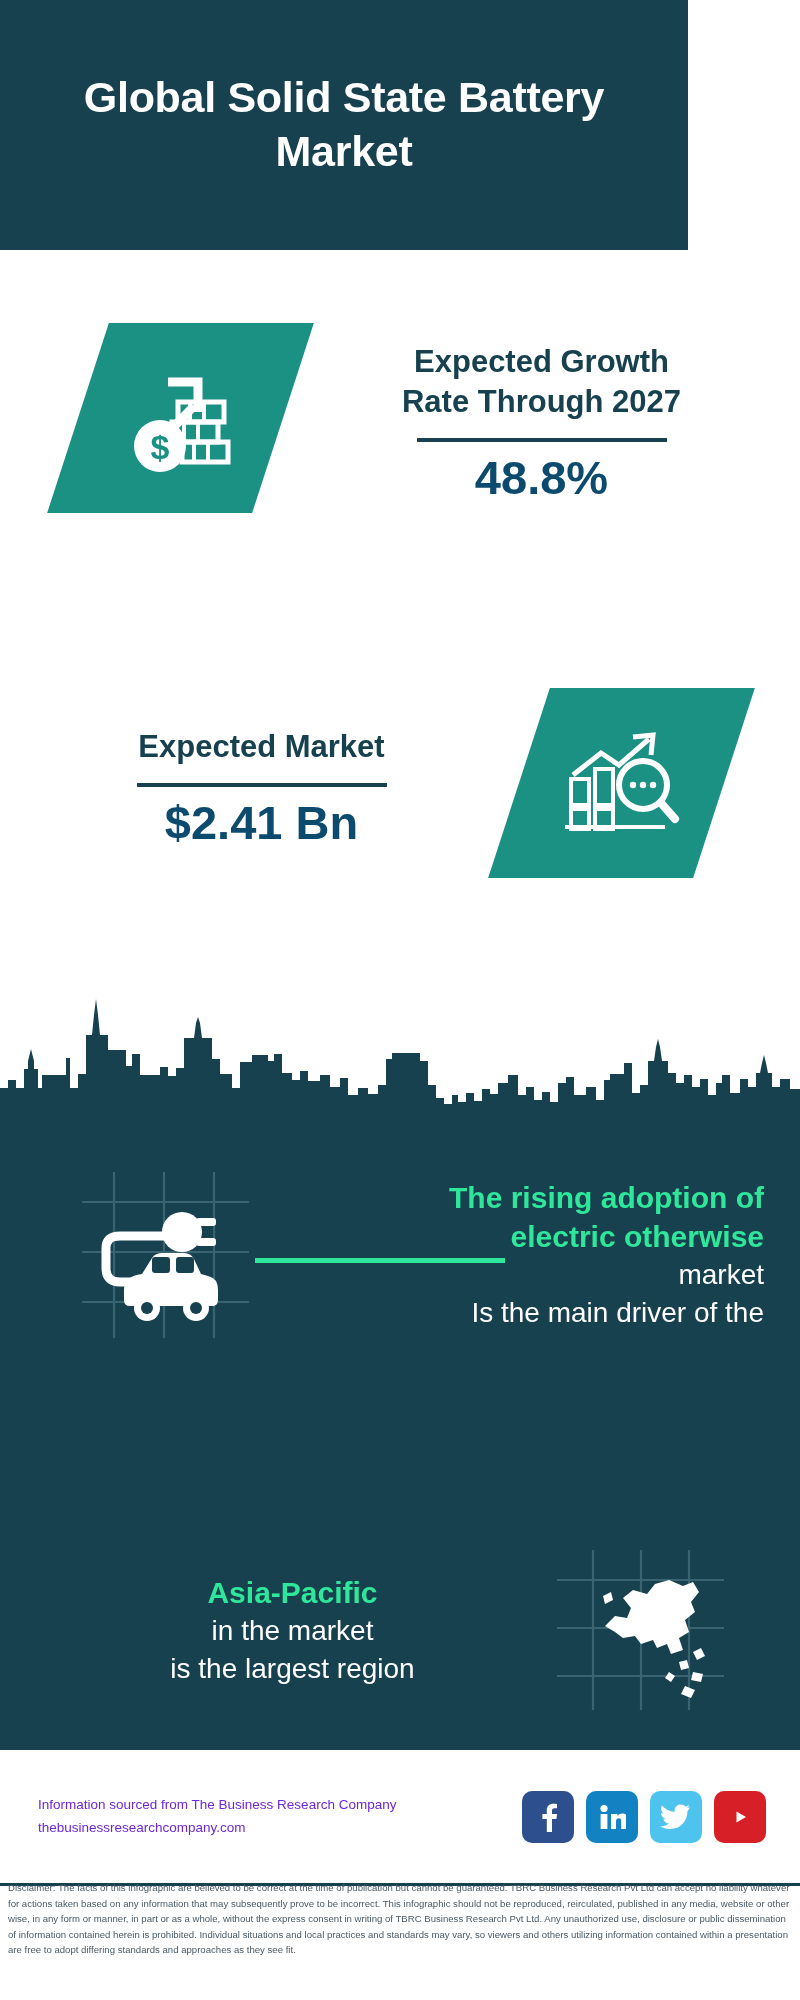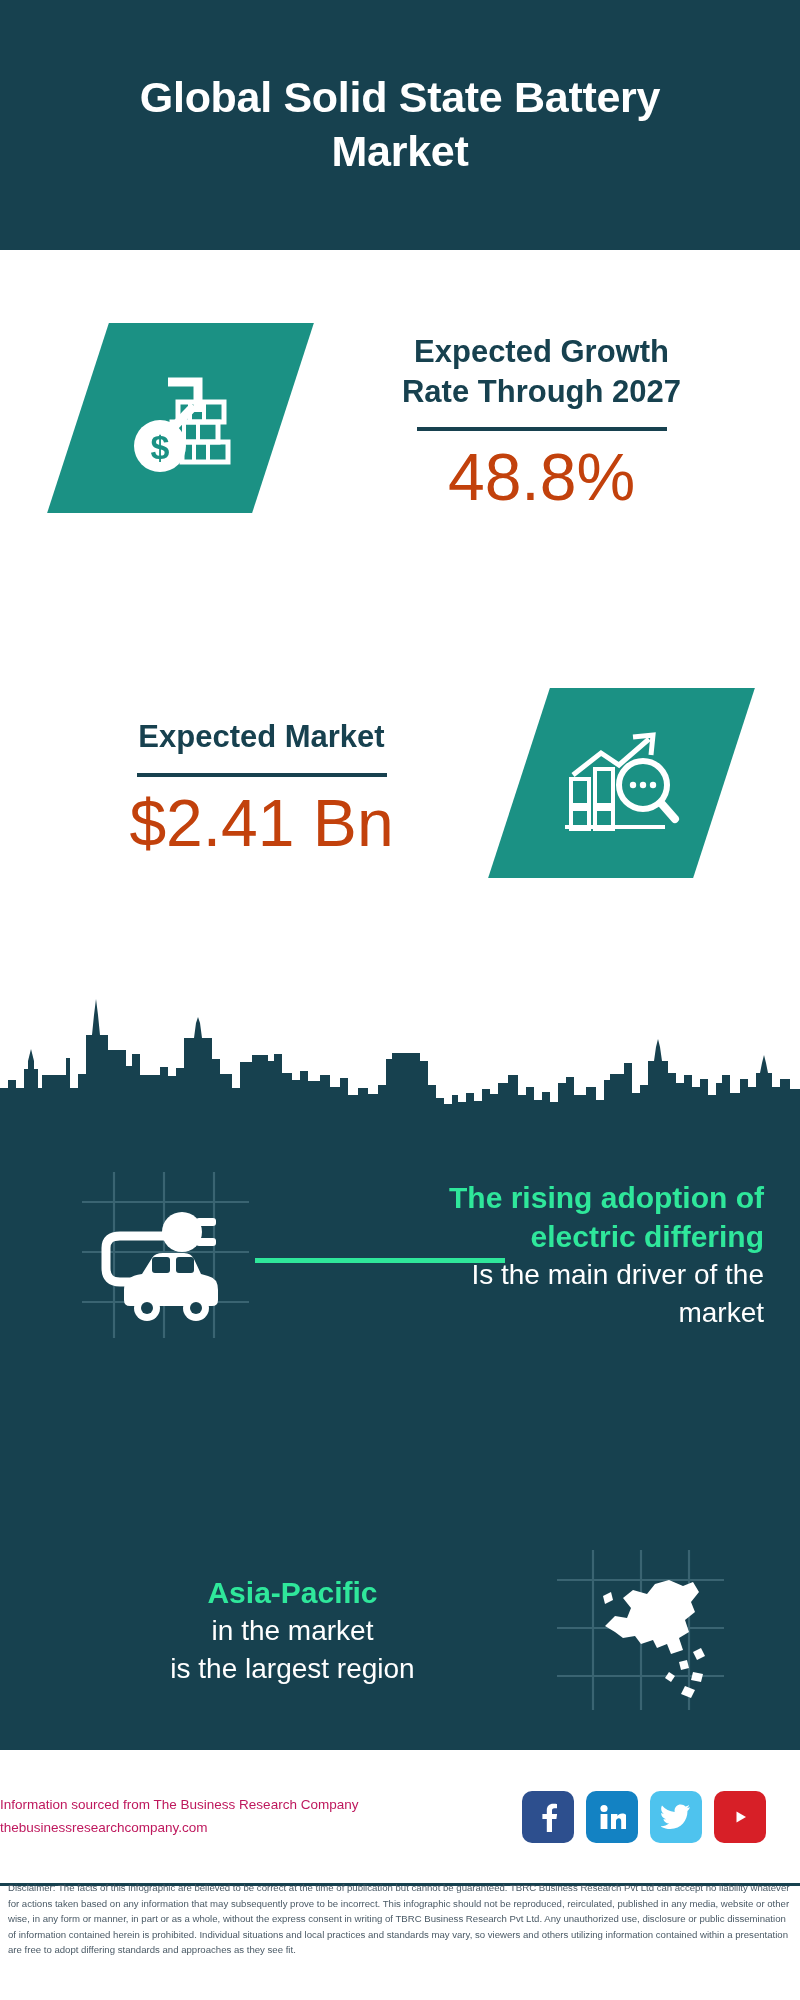--- a/index.html
+++ b/index.html
@@ -13,21 +13,21 @@
     width: 800px;
     height: 2000px;
     overflow: hidden;
     background: #ffffff;
   }
 
   
   .header {
     position: absolute;
     left: 0; top: 0;
-    width: 800px; height: 250px;
+    width: 688px; height: 250px;
     background: #17414f;
     display: flex;
     align-items: center;
     justify-content: center;
   }
   .header-title {
     color: #ffffff;
     font-size: 43px;
     font-weight: bold;
     line-height: 1.25;
@@ -62,23 +62,23 @@
     font-size: 31px;
     font-weight: bold;
     line-height: 1.28;
   }
   .rule {
     width: 250px; height: 4px;
     background: #17414f;
     margin: 16px auto 10px auto;
   }
   .stat-value {
-    color: #c2410c;
-    font-size: 66px;
-    font-weight: normal;
+    color: #0c4a6e;
+    font-size: 47px;
+    font-weight: bold;
     line-height: 1.1;
   }
 
   
   .stat2 {
     position: absolute;
     left: 4px; top: 585px;
     width: 800px; height: 395px;
     display: flex;
     align-items: center;
@@ -146,21 +146,22 @@
   
   .footer {
     position: absolute;
     left: 0; top: 1750px;
     width: 800px; height: 133px;
     background: #ffffff;
     display: flex;
     align-items: center;
   }
   .footer-text {
-    color: #be185d;
+    margin-left: 38px;
+    color: #6d28d9;
     font-size: 13.5px;
     line-height: 1.65;
     flex: 1;
   }
   .socials { display: flex; gap: 12px; margin-right: 34px; }
   .social {
     width: 52px; height: 52px;
     border-radius: 10px;
     display: flex; align-items: center; justify-content: center;
   }
@@ -285,23 +286,23 @@
           <rect x="84" y="97" width="18" height="16" rx="3" fill="#17414f"></rect>
           <rect x="108" y="97" width="18" height="16" rx="3" fill="#17414f"></rect>
           <circle cx="79" cy="148" r="13" fill="#fff"></circle>
           <circle cx="79" cy="148" r="6" fill="#17414f"></circle>
           <circle cx="128" cy="148" r="13" fill="#fff"></circle>
           <circle cx="128" cy="148" r="6" fill="#17414f"></circle>
         </svg>
       </div>
       <div class="copy">
         <div class="accent-head">The rising adoption of</div>
-        <div class="accent-head">electric differing</div>
+        <div class="accent-head">electric otherwise</div>
+        <div class="white-sub">market</div>
         <div class="white-sub">Is the main driver of the</div>
-        <div class="white-sub">market</div>
       </div>
     </div>
 
     <div class="region-row">
       <div class="copy">
         <div class="accent-head">Asia-Pacific</div>
         <div class="white-sub">in the market</div>
         <div class="white-sub">is the largest region</div>
       </div>
       <div class="icon-wrap">

